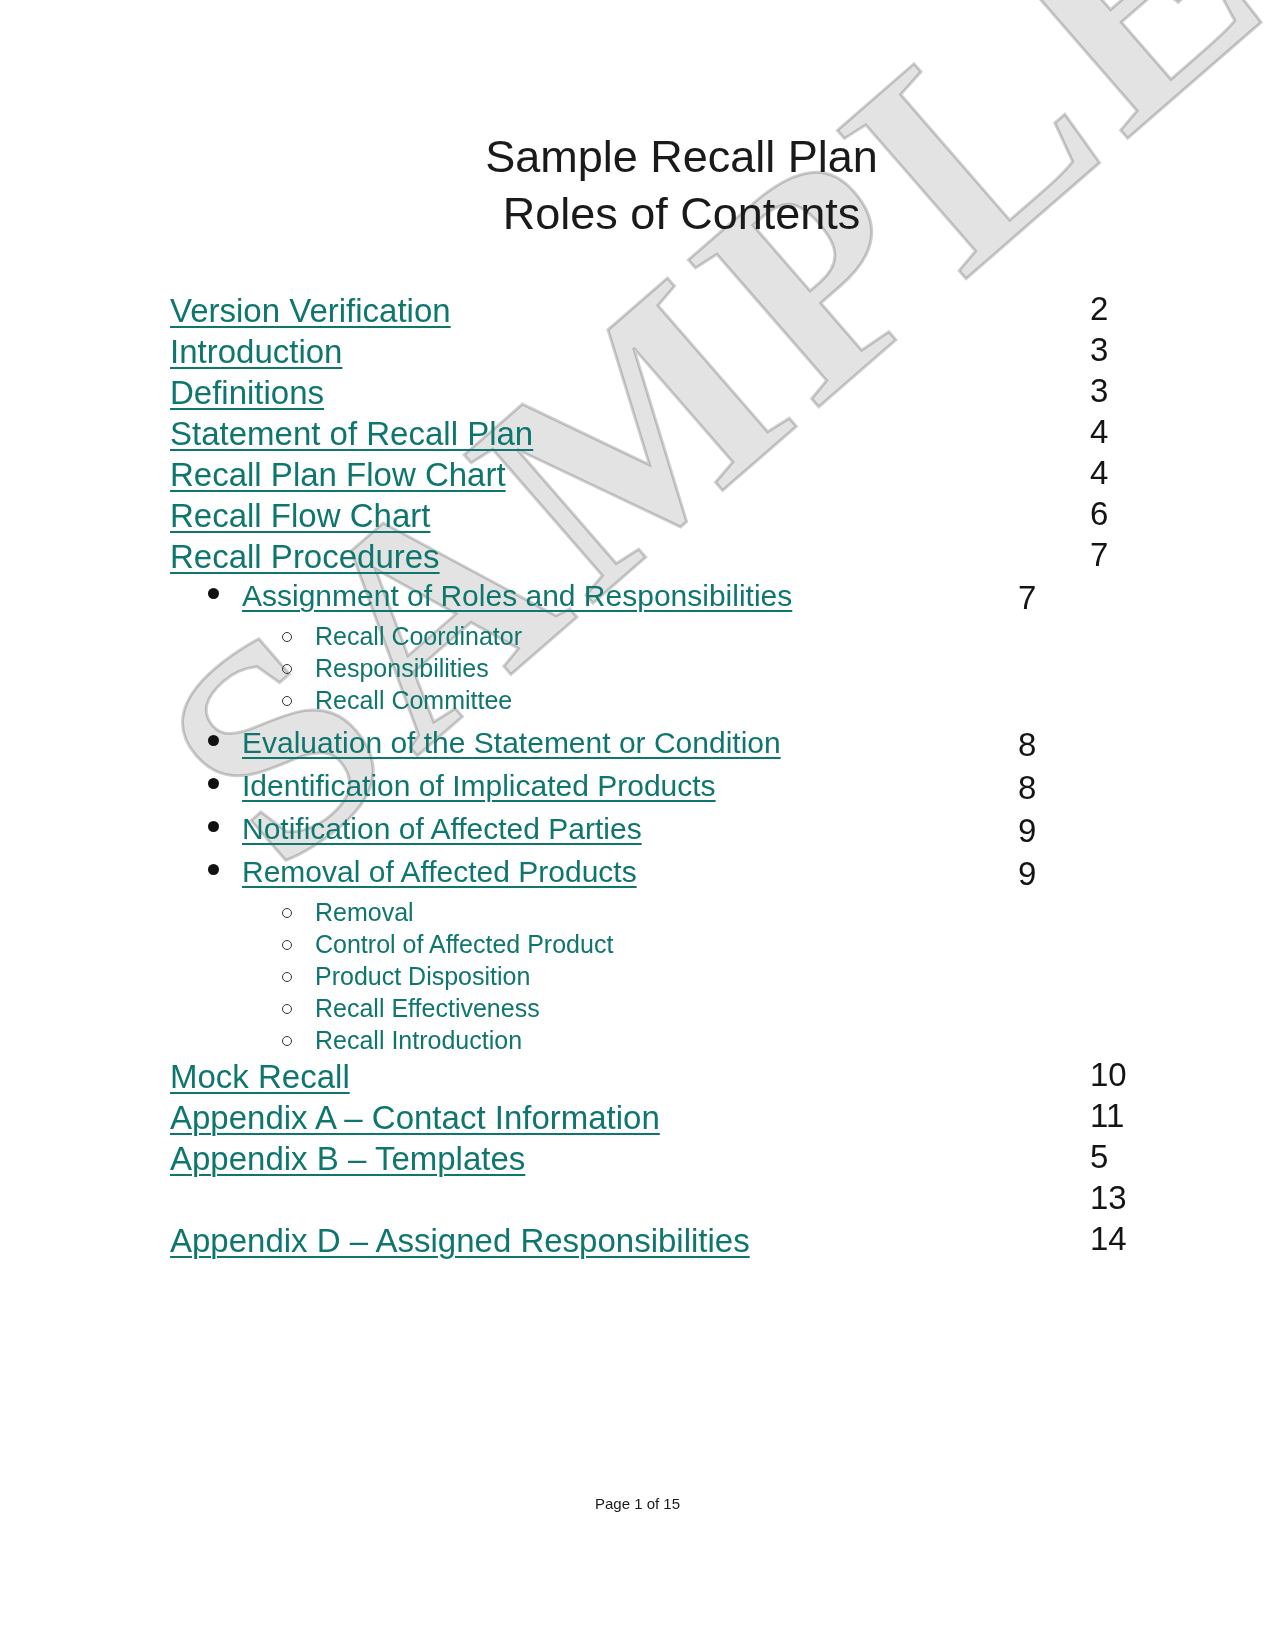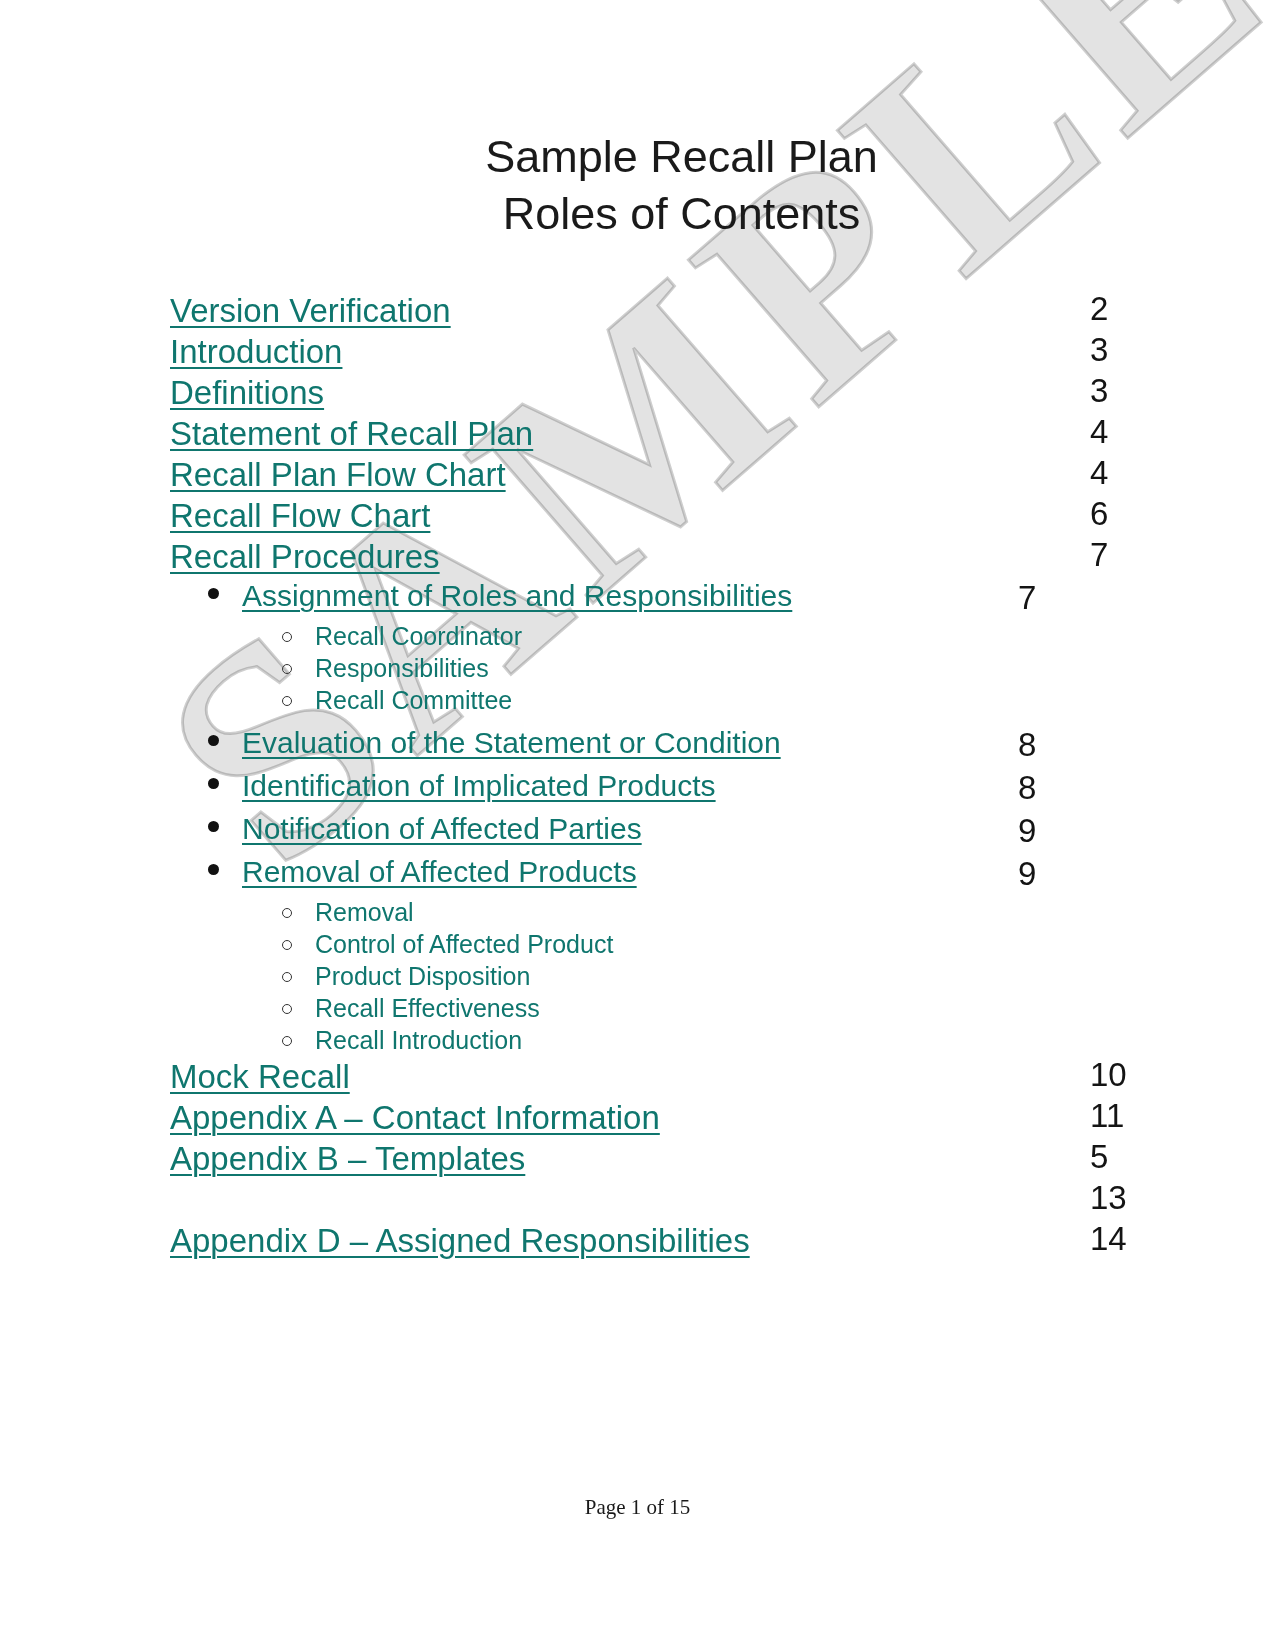--- a/index.html
+++ b/index.html
@@ -144,22 +144,22 @@
   .toc-row.lvl2 .toc-page { left: 848px; top: 0px; font-size: 33px; }
 
   .spacer-sm { height: 8px; }
 
   .footer {
     position: absolute;
     left: 0;
     top: 1495px;
     width: 1275px;
     text-align: center;
-    font-family: Liberation Serif, serif;
-    font-size: 21px;
+    font-family: Liberation Sans, sans-serif;
+    font-size: 15px;
     color: #1a1a1a;
   }
 </style>
 </head>
 <body>
 
 <div class="page">
 
   <div class="watermark">
     <div class="watermark-fill">SAMPLE</div>

